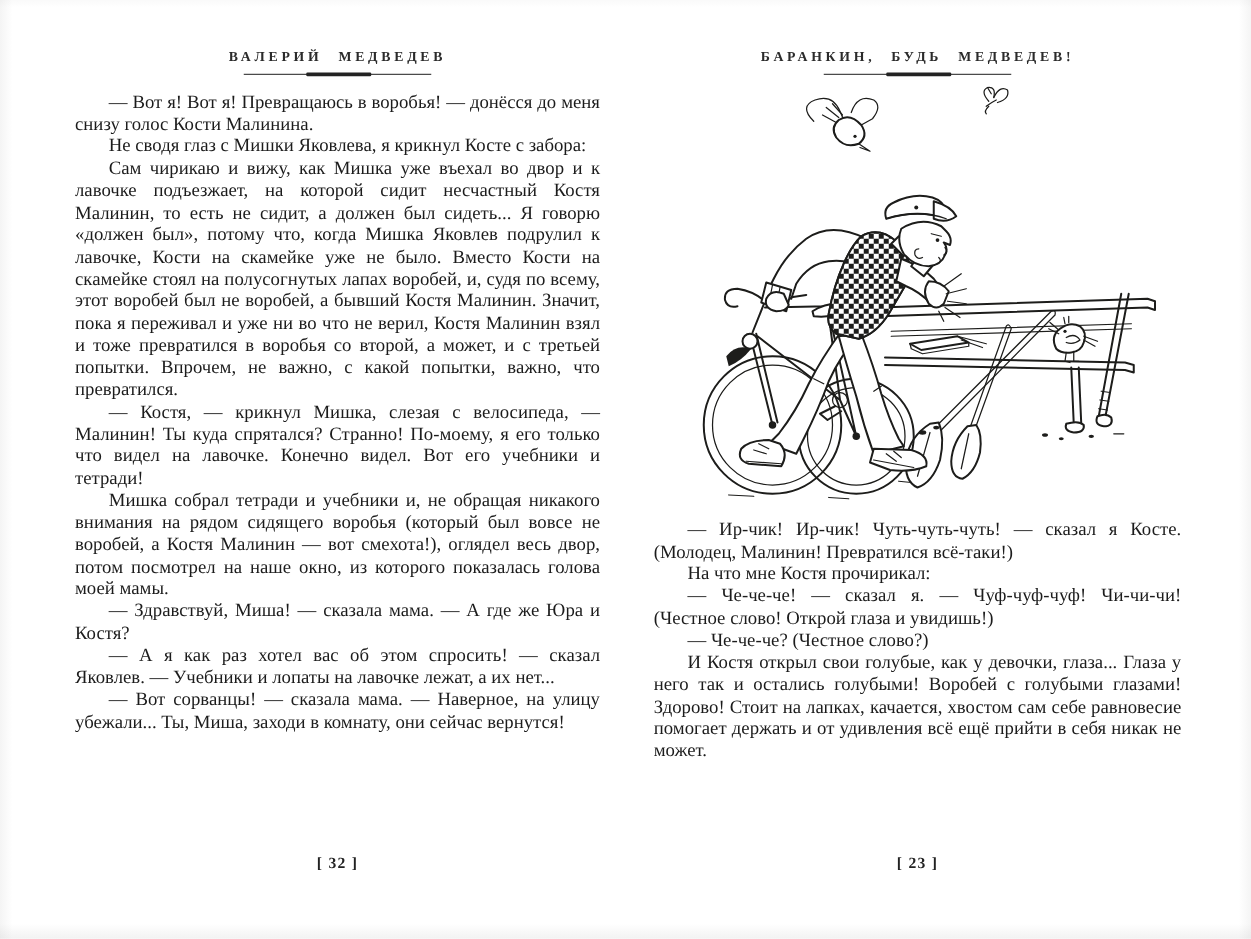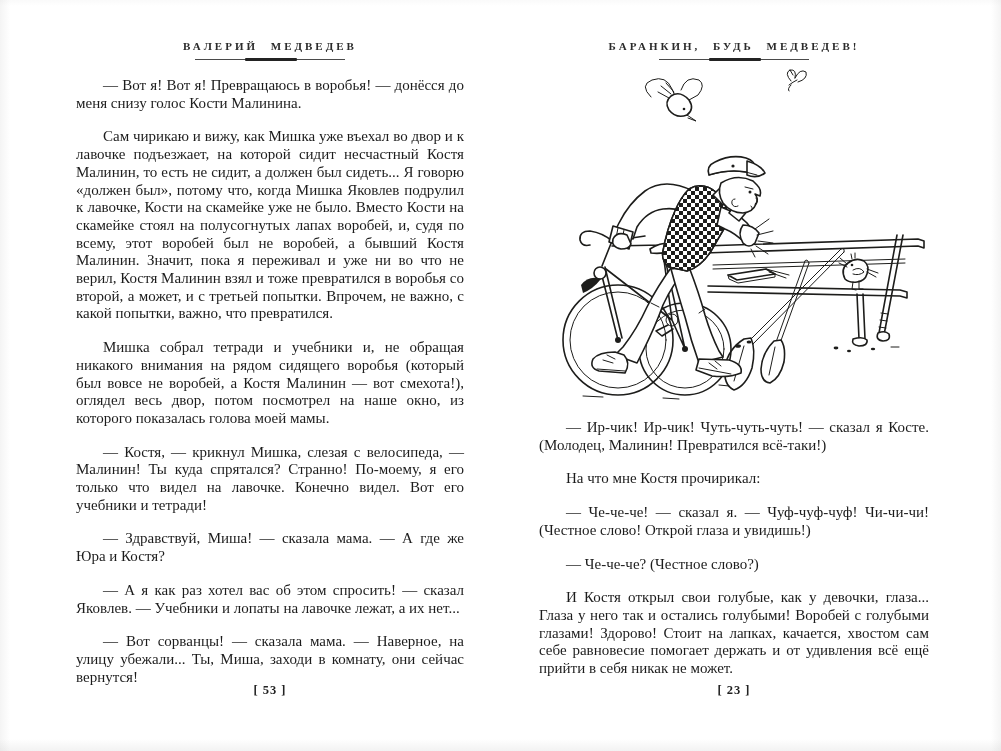--- a/index.html
+++ b/index.html
@@ -24,21 +24,21 @@
     text-align:center;font-weight:bold;font-size:11px;letter-spacing:3px;
     word-spacing:7px;color:#2b2b2b;white-space:nowrap;
   }
   .head-rule{position:relative;width:150px;height:3px;margin:6px auto 0;}
   .head-rule .thin{position:absolute;top:1px;left:0;right:0;height:1px;background:#4a4a4a;}
   .head-rule .thick{position:absolute;top:0;left:50px;width:52px;height:3px;background:#232323;border-radius:1px;}
   .text-block{
     margin-top:13px;font-size:15px;line-height:17.7px;color:#1c1c1c;
     text-align:justify;
   }
-  .text-block p{margin:16px;text-indent:27px;}
+  .text-block p{margin:0;text-indent:27px;}
   .page-number{
     position:absolute;left:0;right:0;top:643px;text-align:center;
     font-weight:bold;font-size:12.5px;letter-spacing:1px;color:#222;
   }
   .illustration{display:block;margin:2px auto 0;}
   .ill-stroke{fill:none;stroke:#1d1d1b;stroke-width:1.6;stroke-linecap:round;stroke-linejoin:round;}
   .ill-thin{fill:none;stroke:#1d1d1b;stroke-width:1;stroke-linecap:round;stroke-linejoin:round;}
   .ill-white{fill:#ffffff;stroke:#1d1d1b;stroke-width:1.6;stroke-linejoin:round;}
   .ill-black{fill:#1d1d1b;stroke:none;}
 </style>
@@ -48,28 +48,29 @@
 <div class="spread">
 
   <div class="page page-left">
     <div class="running-head">ВАЛЕРИЙ МЕДВЕДЕВ</div>
     <div class="head-rule">
       <span class="thin"></span>
       <span class="thick"></span>
     </div>
     <div class="text-block">
       <p>— Вот я! Вот я! Превращаюсь в воробья! — донёсся до меня снизу голос Кости Малинина.</p>
+      <p>Не сводя глаз с Мишки Яковлева, я крикнул Косте с забора:</p>
       <p>Сам чирикаю и вижу, как Мишка уже въехал во двор и к лавочке подъезжает, на которой сидит несчастный Костя Малинин, то есть не сидит, а должен был сидеть... Я говорю «должен был», потому что, когда Мишка Яковлев подрулил к лавочке, Кости на скамейке уже не было. Вместо Кости на скамейке стоял на полусогнутых лапах воробей, и, судя по всему, этот воробей был не воробей, а бывший Костя Малинин. Значит, пока я переживал и уже ни во что не верил, Костя Малинин взял и тоже превратился в воробья со второй, а может, и с третьей попытки. Впрочем, не важно, с какой попытки, важно, что превратился.</p>
+      <p>— Костя, — крикнул Мишка, слезая с велосипеда, — Малинин! Ты куда спрятался? Странно! По-моему, я его только что видел на лавочке. Конечно видел. Вот его учебники и тетради!</p>
       <p>Мишка собрал тетради и учебники и, не обращая никакого внимания на рядом сидящего воробья (который был вовсе не воробей, а Костя Малинин — вот смехота!), оглядел весь двор, потом посмотрел на наше окно, из которого показалась голова моей мамы.</p>
-      <p>— Костя, — крикнул Мишка, слезая с велосипеда, — Малинин! Ты куда спрятался? Странно! По-моему, я его только что видел на лавочке. Конечно видел. Вот его учебники и тетради!</p>
       <p>— Здравствуй, Миша! — сказала мама. — А где же Юра и Костя?</p>
       <p>— А я как раз хотел вас об этом спросить! — сказал Яковлев. — Учебники и лопаты на лавочке лежат, а их нет...</p>
       <p>— Вот сорванцы! — сказала мама. — Наверное, на улицу убежали... Ты, Миша, заходи в комнату, они сейчас вернутся!</p>
     </div>
-    <div class="page-number">[ 53 ]</div>
+    <div class="page-number">[ 32 ]</div>
   </div>
 
   <div class="page page-right">
     <div class="running-head">БАРАНКИН, БУДЬ МЕДВЕДЕВ!</div>
     <div class="head-rule">
       <span class="thin"></span>
       <span class="thick"></span>
     </div>
 
     <svg class="illustration" width="422" height="340" viewBox="0 0 422 340">

